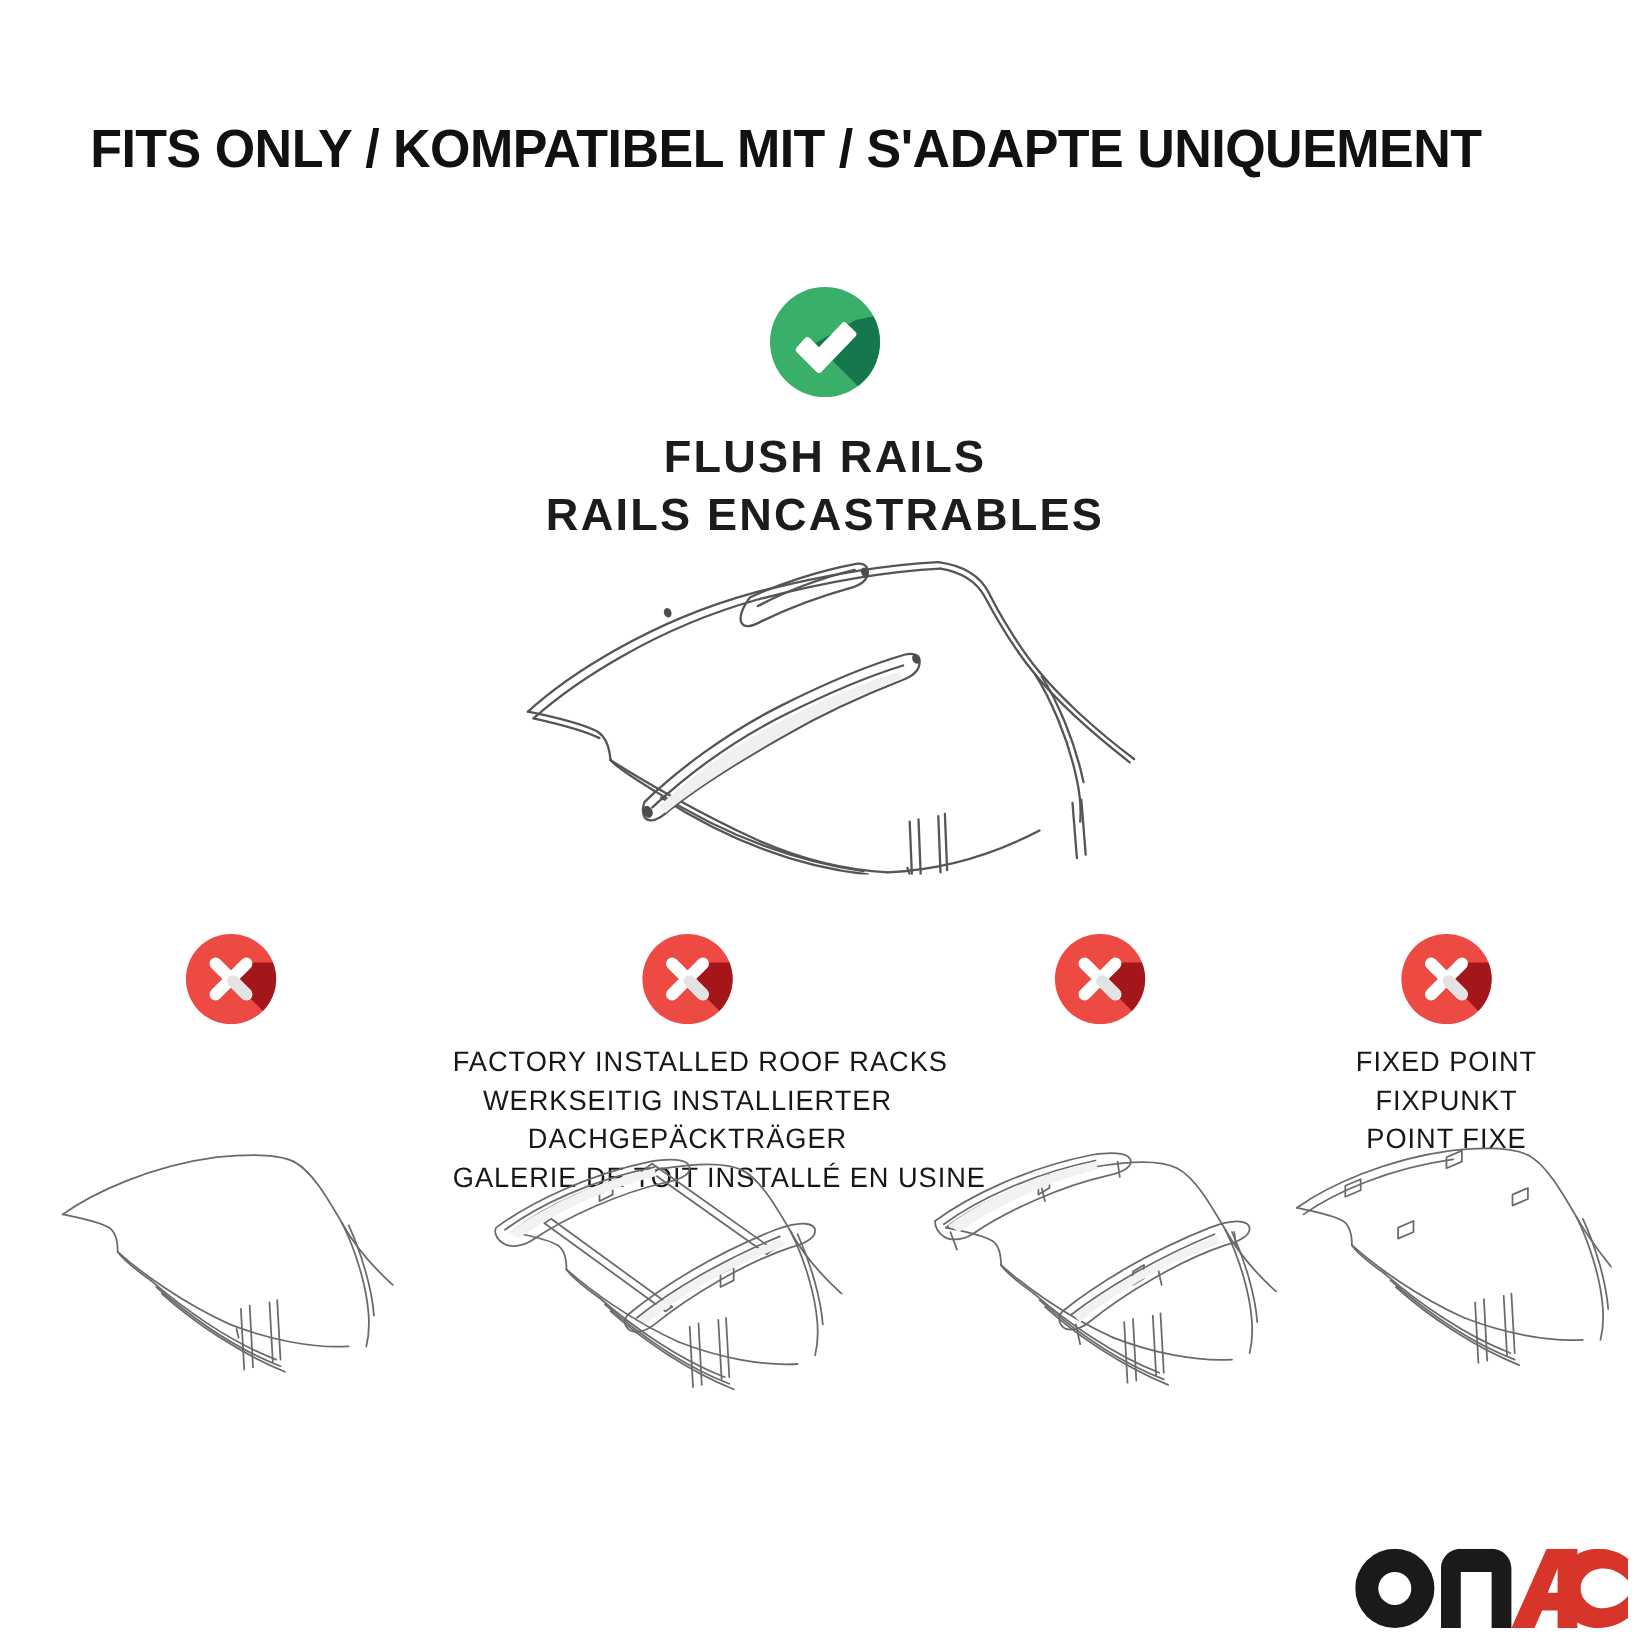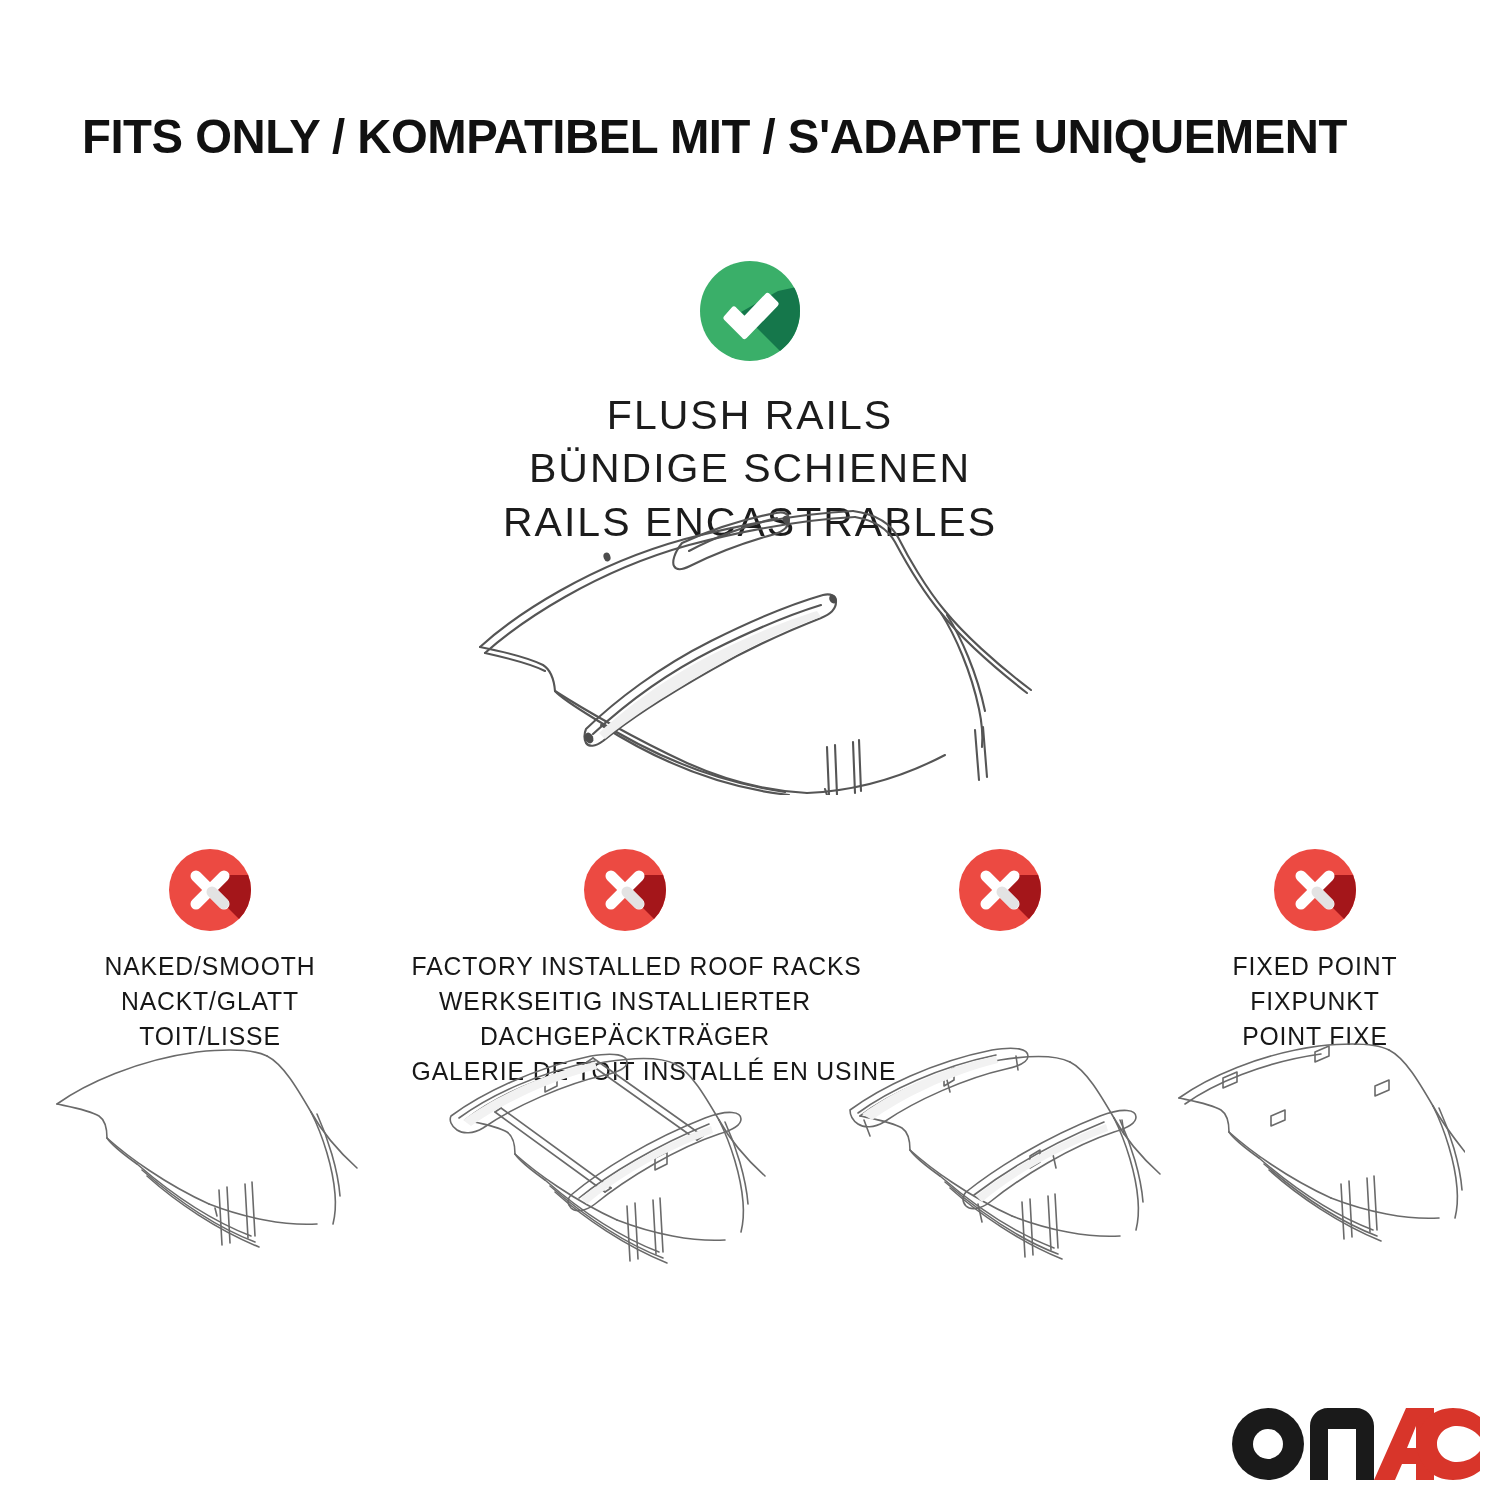--- a/index.html
+++ b/index.html
@@ -47,21 +47,21 @@
     position: relative;
   }
   #main-labels {
     margin-top: 22px;
   }
   .main-label {
     font-size: 41px;
     letter-spacing: 2.0px;
     color: #1c1c1c;
     line-height: 1.30;
-    font-weight: 400;
+    font-weight: 700;
     white-space: nowrap;
   }
 
   
   #main-roof {
     position: absolute;
     left: 455px;
     top: 495px;
     width: 600px;
     height: 300px;
@@ -132,21 +132,20 @@
       <g clip-path="url(#ckclip)">
         <path d="M47 57 L60 70 L112 122 L112 30 L84 36 Z" fill="#15774b"></path>
       </g>
       <path d="M36.5 56.5 L46.5 46.5 L51.5 51.5 L41.5 61.5 Z" fill="none"></path>
       <path d="M40 54.5 L50.5 65 L73.5 41 L81.5 48.8 L50.5 81 L32.5 63 Z" fill="#ffffff" stroke="#ffffff" stroke-width="6" stroke-linejoin="round"></path>
     </svg>
   </div>
 
   <div id="main-labels">
     <div class="main-label">FLUSH RAILS</div>
-    <div class="main-label">BÜNDIGE SCHIENEN</div>
     <div class="main-label">RAILS ENCASTRABLES</div>
   </div>
 </div>
 
 <div id="main-roof">
   <svg width="600" height="300" viewBox="0 0 600 300" aria-hidden="true">
     <g fill="none" stroke="#555555" stroke-width="2.1" stroke-linecap="round" stroke-linejoin="round">
 
       <path d="M25 152 C60 120 135 70 230 44 C300 26 358 18 398 16"></path>
       <path d="M30 158 C66 126 140 76 234 50 C303 32 360 24 400 22"></path>
@@ -218,25 +217,20 @@
         <g clip-path="url(#xc1)">
           <path d="M40 40 L56 56 L95 95 L95 30 L63 30 Z" fill="#a4161a"></path>
         </g>
         <g stroke-linecap="round" stroke-linejoin="round">
           <line x1="31" y1="31" x2="59" y2="59" stroke="#ffffff" stroke-width="11"></line>
           <line x1="59" y1="31" x2="45" y2="45" stroke="#ffffff" stroke-width="11"></line>
           <line x1="45" y1="45" x2="31" y2="59" stroke="#ffffff" stroke-width="11"></line>
           <line x1="47" y1="47" x2="58.5" y2="58.5" stroke="#e3e3e3" stroke-width="11"></line>
         </g>
       </svg>
-    </div>
-    <div class="col-labels">
-      <div class="col-label">NAKED/SMOOTH</div>
-      <div class="col-label">NACKT/GLATT</div>
-      <div class="col-label">TOIT/LISSE</div>
     </div>
     <div class="col-art" style="top:195px;">
       <svg width="330" height="230" viewBox="0 0 330 230" aria-hidden="true">
         <g fill="none" stroke="#6a6a6a" stroke-width="1.6" stroke-linecap="round" stroke-linejoin="round">
           <path d="M12 64 C40 44 92 20 152 12 C190 8 210 10 222 16"></path>
           <path d="M222 16 C238 24 252 48 266 72"></path>
           <path d="M266 72 C276 90 292 110 312 128"></path>
           <path d="M12 64 C26 67 44 70 54 76 C60 80 62 88 62 98"></path>
           <path d="M62 98 C82 116 120 144 164 164"></path>
           <path d="M62 98 C66 104 78 114 92 124"></path>

